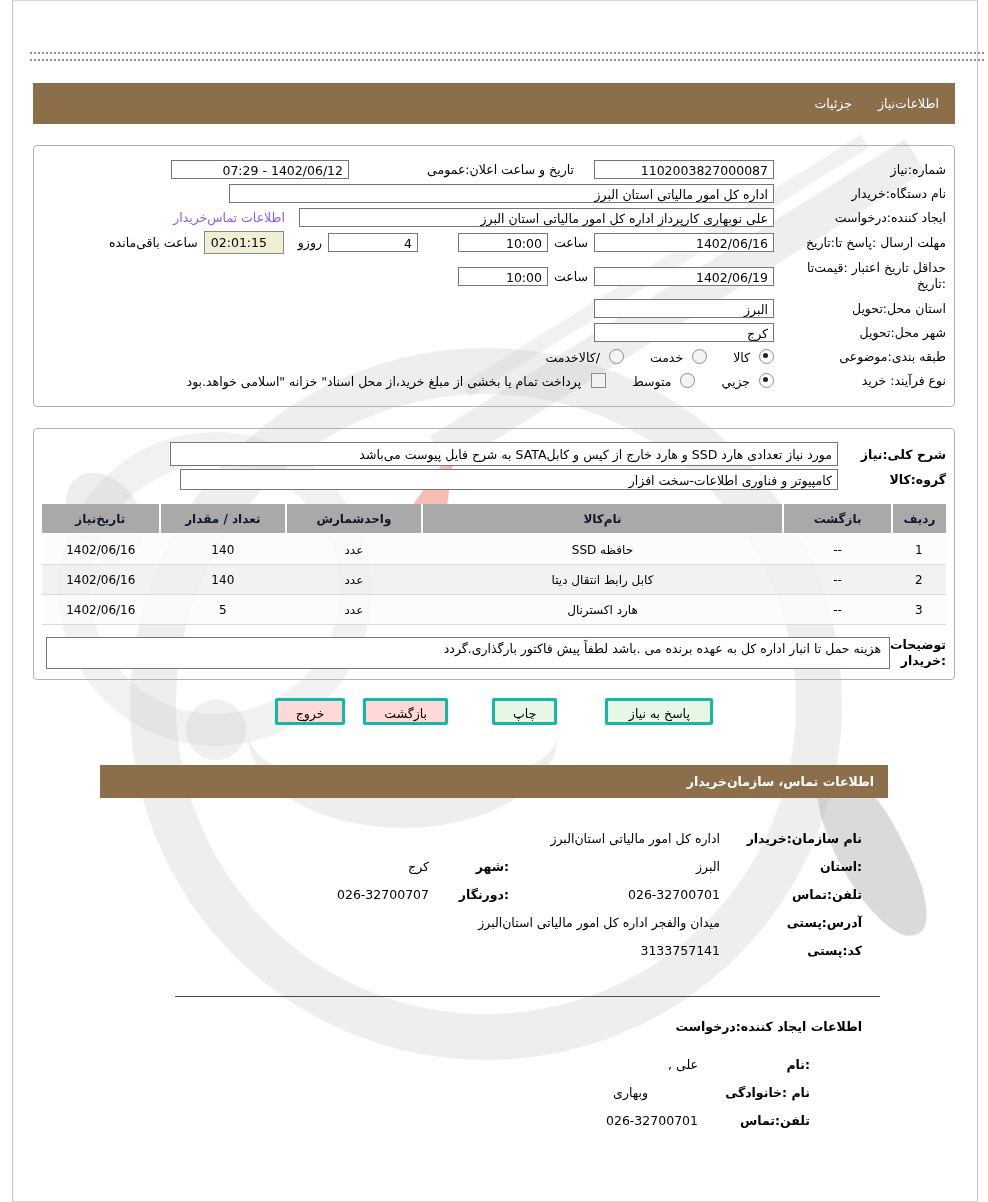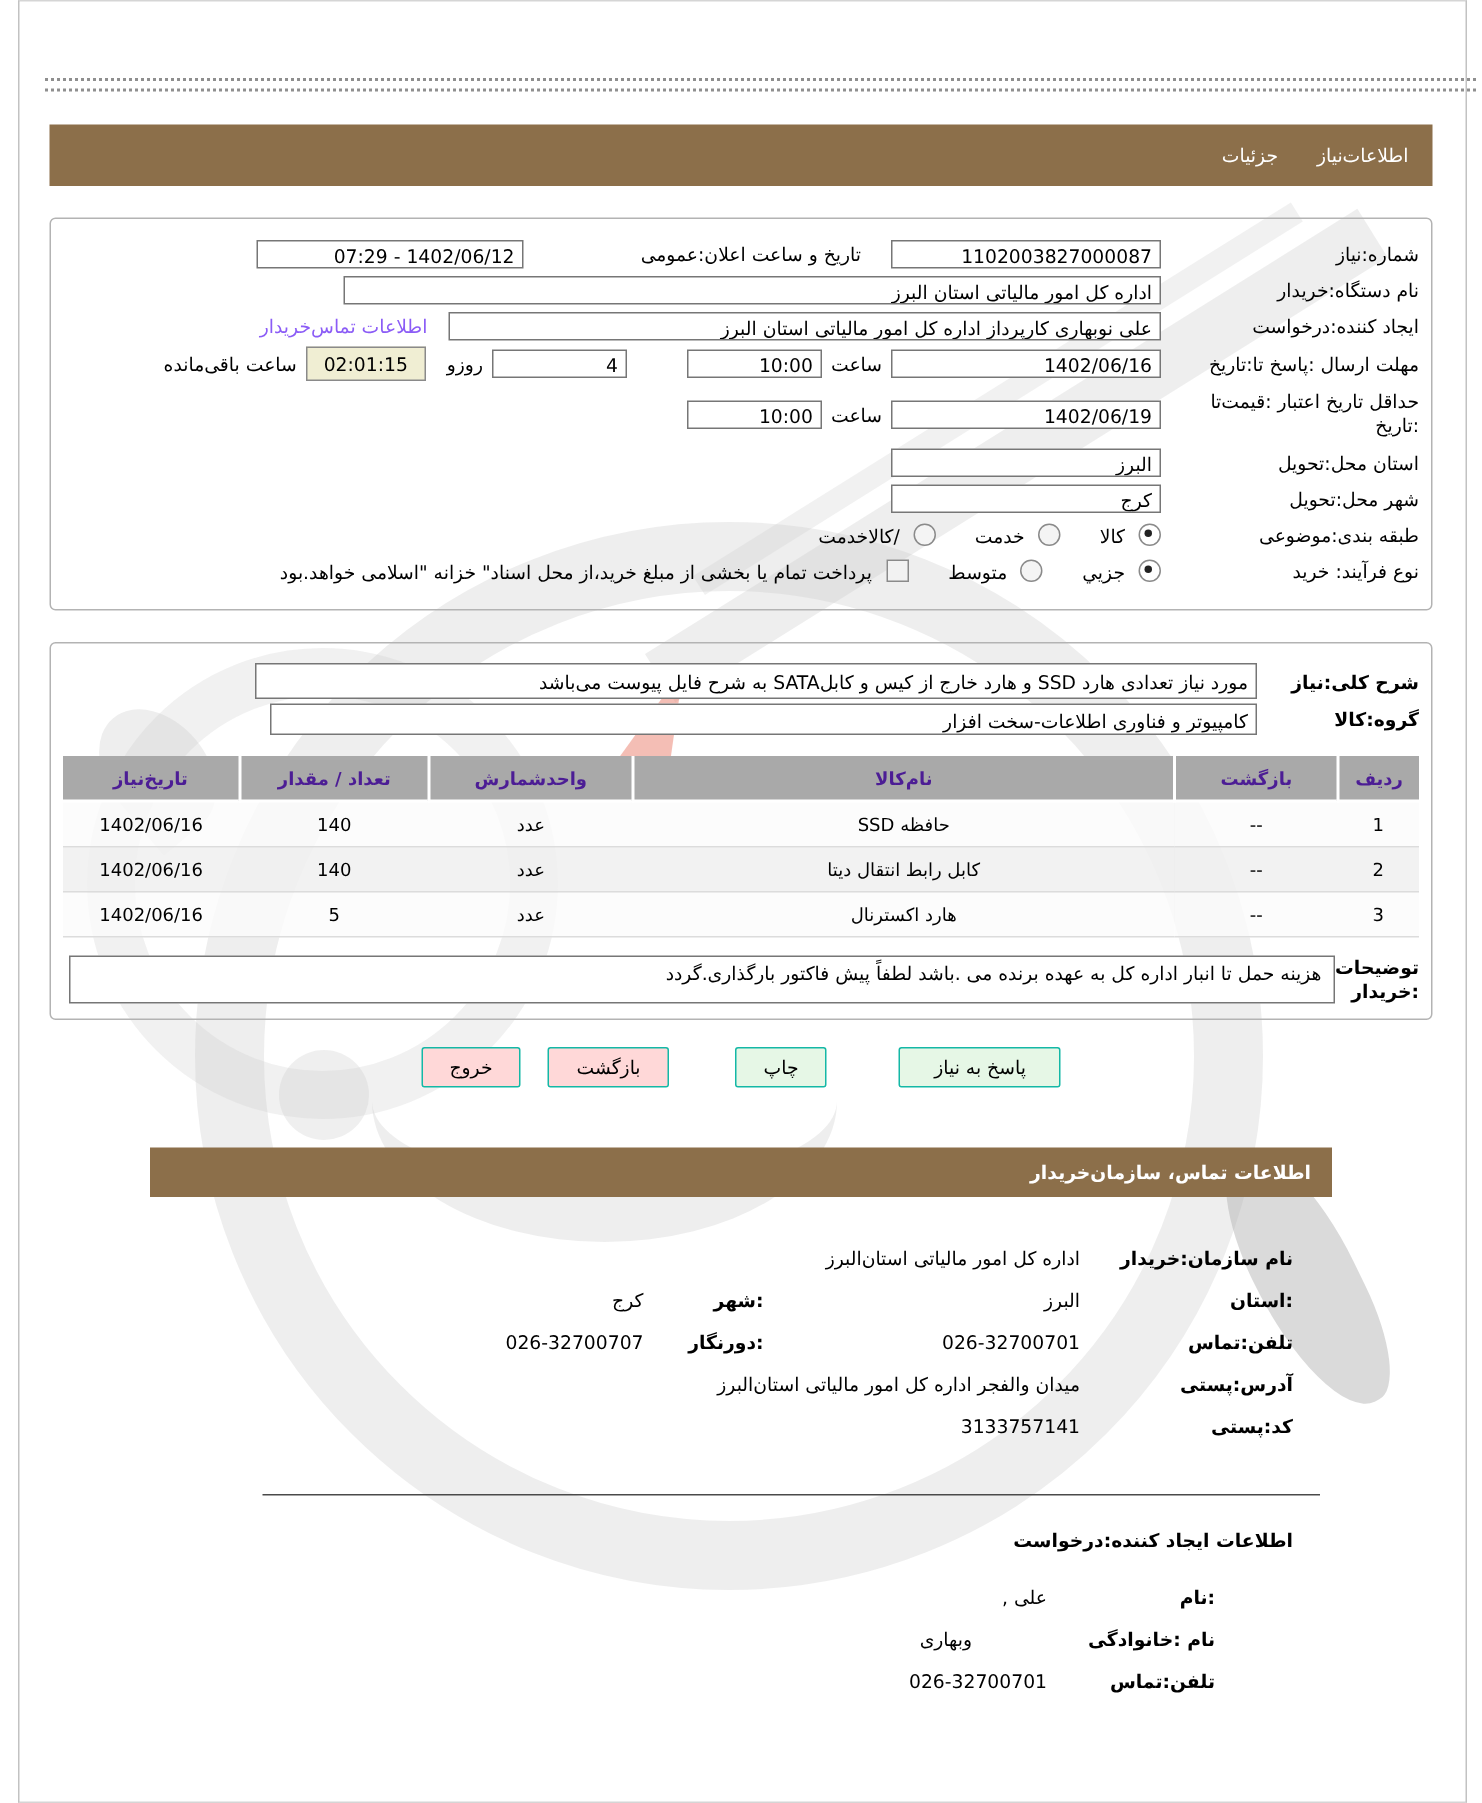--- a/index.html
+++ b/index.html
@@ -32,47 +32,47 @@
   .bar2{width:788px;margin:40px 100px 0 auto;margin-left:100px;height:33px;display:flex;align-items:center;
     padding:0 14px;color:#fff;font-weight:600;box-sizing:border-box;}
   
   .box{margin:21px 33px 0 33px;border:1px solid #b3b3b3;border-radius:4px;padding:10px 8px 12px 8px;}
   .frow{display:flex;align-items:center;margin:3px 0;min-height:21px;}
   .flabel{width:172px;flex:0 0 172px;}
   .ibox{background:#fff;border:1px solid #767676;height:19px;line-height:19px;
     padding:0 5px;box-sizing:border-box;overflow:hidden;white-space:nowrap;}
   .w180{width:180px;} .w90{width:90px;} .w178{width:178px;}
   .lbl-sm{margin-right:6px;margin-left:6px;}
-  .hl{border:1px solid #8a8a8a;height:21px;line-height:21px;padding:0 6px;min-width:66px;text-align:center;}
+  .hl{border:1px solid #8a8a8a;height:21px;line-height:21px;padding:0 6px;min-width:66px;text-align:left;}
   .link{color:#8b5cf6;margin-right:14px;cursor:pointer;}
   .radio{display:inline-block;width:13px;height:13px;border:1px solid #8a8a8a;border-radius:50%;
     background:#f4f4f4;margin-left:5px;vertical-align:-2px;position:relative;}
   .radio.on{background:#fff;}
   .radio.on::after{content:"";position:absolute;left:3px;top:3px;width:5px;height:5px;border-radius:50%;background:#222;}
   .check{display:inline-block;width:13px;height:13px;border:1px solid #8a8a8a;background:#f2f2f2;
     margin-left:6px;vertical-align:-2px;}
   .opt{margin-left:26px;white-space:nowrap;}
   .two-line{line-height:1.25;}
   
   .flabel2{flex:0 0 108px;width:108px;font-weight:bold;}
   .heading{font-weight:bold;margin:12px 2px 10px 2px;}
   table.goods{width:100%;border-collapse:collapse;margin-top:14px;table-layout:fixed;}
-  table.goods th{background:#a9a9a9;color:#4c1d95;font-weight:bold;height:27px;font-size:12px;
+  table.goods th{background:#a9a9a9;color:#0f172a;font-weight:bold;height:27px;font-size:12px;
     border-left:2px solid #fff;border-bottom:2px solid #fff;}
   table.goods th:last-child{border-left:none;}
   table.goods td{height:27px;text-align:center;border-bottom:1px solid #dcdcdc;font-size:12px;}
   table.goods tr.odd td{background:rgba(251,251,251,.8);}
   table.goods tr.even td{background:rgba(240,240,240,.85);}
   .remarks-row{display:flex;align-items:flex-start;margin-top:12px;}
   .remarks-label{flex:0 0 56px;width:56px;font-weight:bold;line-height:1.25;}
   .remarks-box{flex:1 1 auto;border:1px solid #767676;background:#fff;min-height:32px;
     padding:3px 8px;box-sizing:border-box;margin-left:4px;}
   
   .btnrow{display:flex;justify-content:center;align-items:center;gap:18px;margin-top:18px;}
-  .btn{height:27px;line-height:25px;padding:0 18px;border:1px solid #14b8a6;border-radius:2px;
+  .btn{height:27px;line-height:25px;padding:0 18px;border:3px solid #14b8a6;border-radius:2px;
     text-align:center;cursor:pointer;box-sizing:border-box;white-space:nowrap;}
   
   .contact{width:740px;margin:26px 126px 0 auto;margin-left:122px;}
   .crow{display:flex;align-items:center;height:28px;}
   .clabel{flex:0 0 142px;width:142px;font-weight:bold;}
   .cval{margin-left:16px;padding-left:10px;}
   .cval2label{flex:0 0 80px;width:80px;font-weight:bold;}
   .vcell{flex:0 0 185px;width:185px;}
   .sep{border:0;border-top:1px solid #4a4a4a;margin:32px 108px 0 175px;}
   .creator{width:740px;margin:22px 126px 0 auto;margin-left:122px;}

